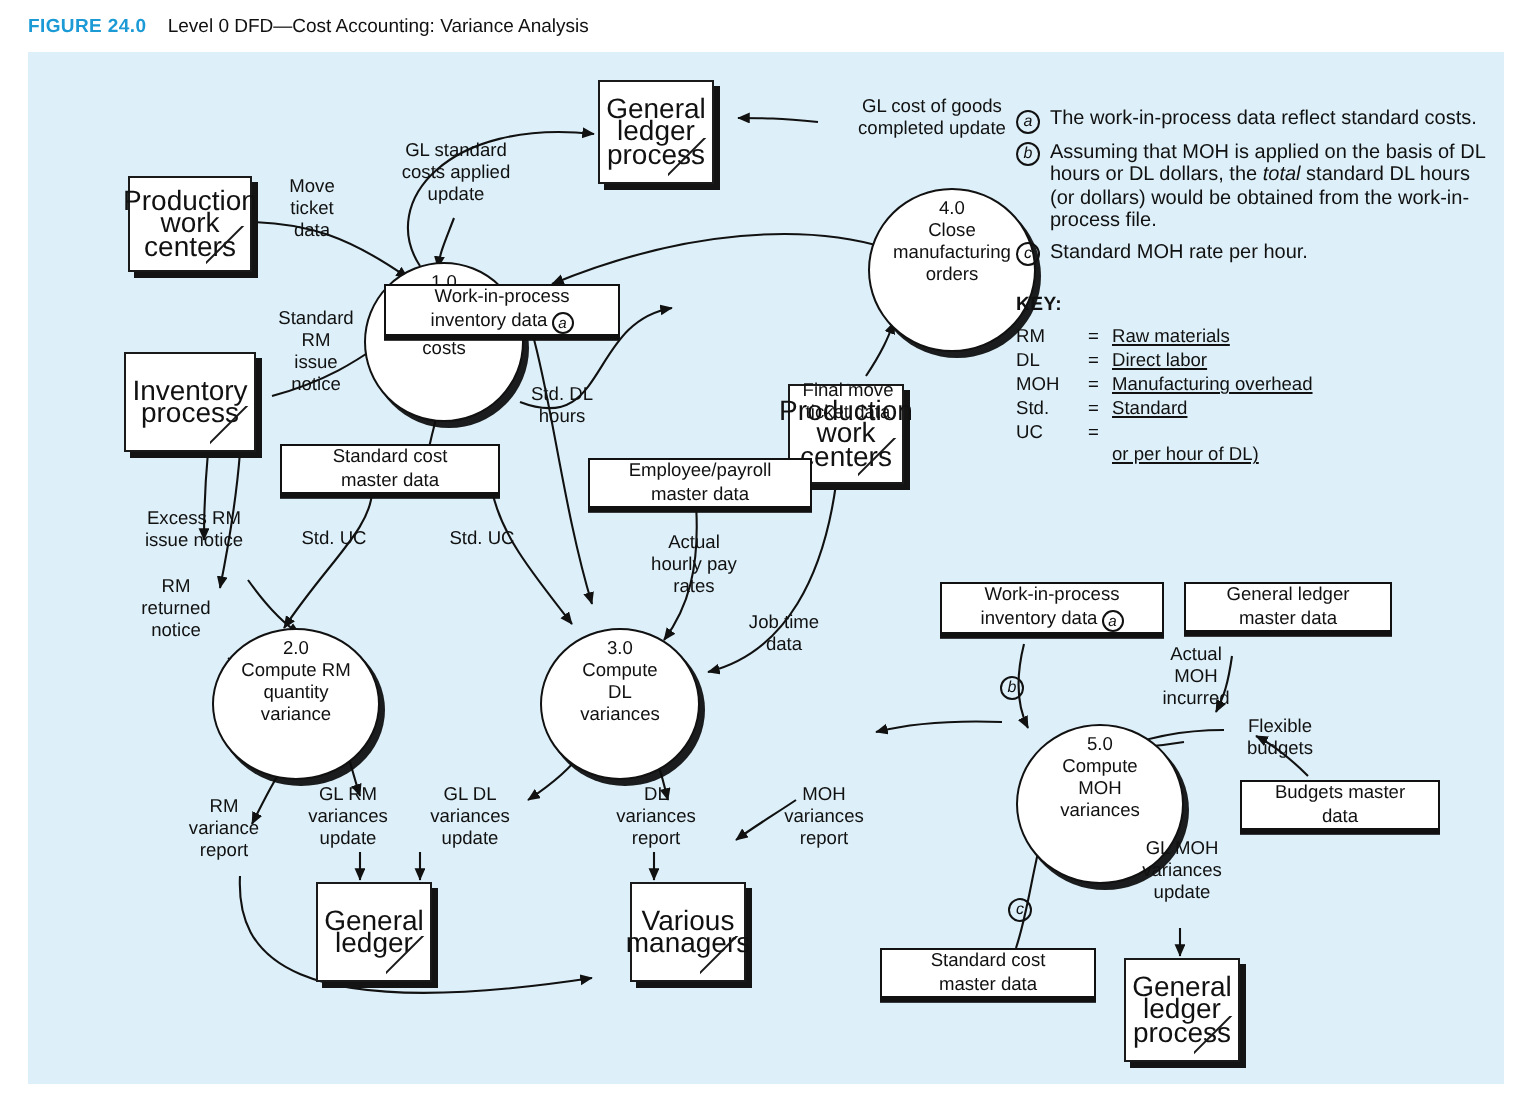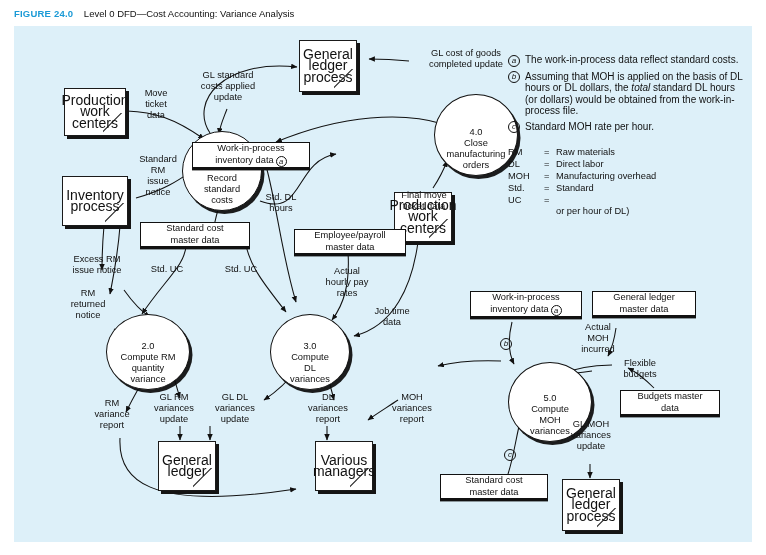--- a/index.html
+++ b/index.html
@@ -43,21 +43,21 @@
     content:""; position:absolute; left:-2px; top:20px;
     width:30px; height:1.2px; background:#1a1a1a;
     transform:rotate(-45deg); transform-origin:left center;
   }
 
   
   .process {
     border-radius:50%; background:#fff;
     border:1.6px solid #111;
     box-shadow:2.5px 3px 0 rgba(10,10,10,.92);
-    display:flex; align-items:flex-end; justify-content:center;
+    display:flex; align-items:flex-start; justify-content:center;
     text-align:center; font-size:9.3px; line-height:11px; color:#111;
     padding:4px;
   }
 
   
   .store {
     background:#fff;
     border-top:1.4px solid #111; border-bottom:1.4px solid #111;
     border-left:1px solid #111; border-right:1px solid #111;
     box-shadow:0 2.4px 0 #111;
@@ -91,21 +91,21 @@
   .noteitem .bullet {
     flex:0 0 12px; width:12px; height:12px; border:1px solid #111; border-radius:50%;
     font-size:8px; line-height:10.5px; text-align:center; font-style:italic; margin-top:.5px;
   }
   .noteitem .txt { font-size:10px; line-height:11.6px; }
   .noteitem .txt em { font-style:italic; }
   .keyblock { margin-top:14px; }
   .keyrow { display:flex; font-size:9.3px; line-height:11.8px; }
   .keyrow .abbr { flex:0 0 36px; }
   .keyrow .eq { flex:0 0 12px; }
-  .keyrow .def { flex:1; }
+  .keyrow .def { flex:1;text-decoration:underline; }
   .keyrow.cont .abbr, .keyrow.cont .eq { visibility:hidden; }
 </style>
 </head>
 <body>
 
 <div id="root">
 
   <div class="caption">
     <span class="fignum">FIGURE 24.0</span>
     <span class="figtitle">Level 0 DFD—Cost Accounting: Variance Analysis</span>
@@ -371,20 +371,21 @@
         <div class="bullet">b</div>
         <div class="txt"><span>Assuming that MOH is applied on the basis of DL hours or DL dollars, the </span><em>total</em><span> standard DL hours (or dollars) would be obtained from the work-in-process file.</span></div>
       </div>
 
       <div class="noteitem">
         <div class="bullet">c</div>
         <div class="txt">Standard MOH rate per hour.</div>
       </div>
 
       <div class="keyblock">
+        <h4>KEY:</h4>
 
         <div class="keyrow">
           <span class="abbr">RM</span>
           <span class="eq">=</span>
           <span class="def">Raw materials</span>
         </div>
         <div class="keyrow">
           <span class="abbr">DL</span>
           <span class="eq">=</span>
           <span class="def">Direct labor</span>

